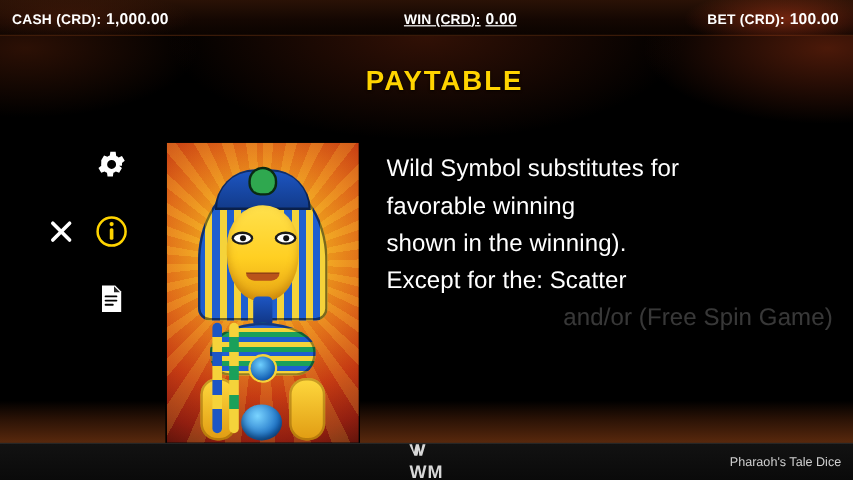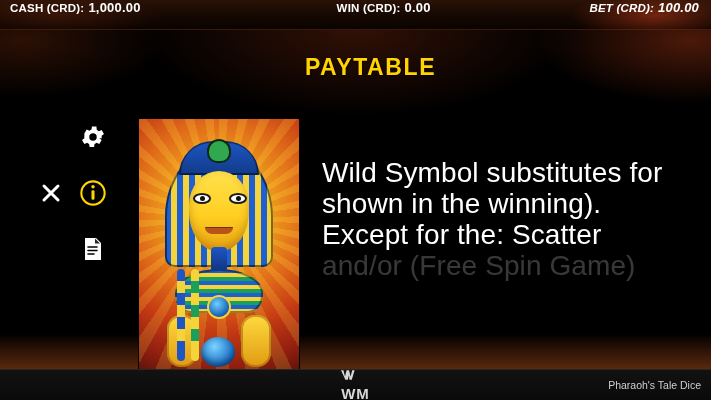--- a/index.html
+++ b/index.html
@@ -23,20 +23,21 @@
 
   
   .topbar {
     position: absolute;
     top: 0; left: 0;
     width: 711px;
     height: 30px;
     background: linear-gradient(180deg, #2a1206 0%, #140702 55%, #0a0300 100%);
     box-shadow: inset 0 -1px 0 #3a1a08;
     display: flex;
+    align-items: center;
   }
   .topbar::before {
     content: "";
     position: absolute;
     top: 0; left: 0; right: 0; height: 30px;
     background:
       radial-gradient(ellipse 120px 34px at 92% 52%, rgba(190,60,25,0.55), rgba(0,0,0,0) 70%),
       radial-gradient(ellipse 150px 30px at 8% 50%, rgba(120,45,15,0.35), rgba(0,0,0,0) 70%);
     pointer-events: none;
   }
@@ -48,22 +49,22 @@
     font-weight: bold;
     letter-spacing: 0.2px;
     white-space: nowrap;
   }
   .meter .val {
     font-size: 13px;
     font-weight: bold;
     margin-left: 4px;
   }
   .meter-cash { margin-left: 10px; }
-  .meter-win  { margin-left: 196px; }
-  .meter-bet  { margin-left: auto; margin-right: 12px; font-style: italic; }
+  .meter-win  { margin-left: 196px; text-decoration: underline; }
+  .meter-bet  { margin-left: auto; margin-right: 12px; }
 
   
   .bg-glow {
     position: absolute;
     top: 30px; left: 0;
     width: 711px; height: 340px;
     background:
       radial-gradient(ellipse 300px 120px at 50% 0%, rgba(90,30,10,0.55), rgba(0,0,0,0) 72%),
       radial-gradient(ellipse 220px 90px at 97% 3%, rgba(150,50,18,0.5), rgba(0,0,0,0) 70%),
       radial-gradient(ellipse 200px 80px at 3% 3%, rgba(110,40,12,0.4), rgba(0,0,0,0) 72%);
@@ -255,29 +256,29 @@
     box-shadow: inset 0 -3px 6px rgba(0,0,0,0.4);
   }
 
   
   .desc {
     position: absolute;
     left: 322px;
     top: 126px;
     width: 372px;
     color: #ffffff;
-    font-size: 28px;
+    font-size: 20px;
     line-height: 31px;
     letter-spacing: 0.1px;
     max-height: 238px;
     overflow: hidden;
-    margin-top: 31px;
   }
   .desc .fade-line {
     color: rgba(255,255,255,0.22);
+    text-align: right;
   }
 
   
   .bottombar {
     position: absolute;
     left: 0; bottom: 0;
     width: 711px; height: 30px;
     background: linear-gradient(180deg, #121212 0%, #0a0a0a 100%);
     border-top: 1px solid #262626;
     display: flex;
@@ -379,20 +380,21 @@
       <div class="arm-l"></div>
       <div class="arm-r"></div>
       <div class="crook"></div>
       <div class="flail"></div>
       <div class="ball"></div>
     </div>
   </div>
 
   <div class="desc">
     <div>Wild Symbol substitutes for</div>
+    <div>favorable winning</div>
     <div>shown in the winning).</div>
     <div>Except for the:  Scatter</div>
     <div class="fade-line">and/or (Free Spin Game)</div>
   </div>
 
   <div class="bottombar">
     <div class="wm-logo">
       <svg width="16" height="14" viewBox="0 0 20 16">
         <path fill="#d8d8d8" d="M0 2h3l2 8 2-8h3l2 8 2-8h3l-3.5 12h-3L10 8l-1.5 6h-3z"></path>
       </svg>

